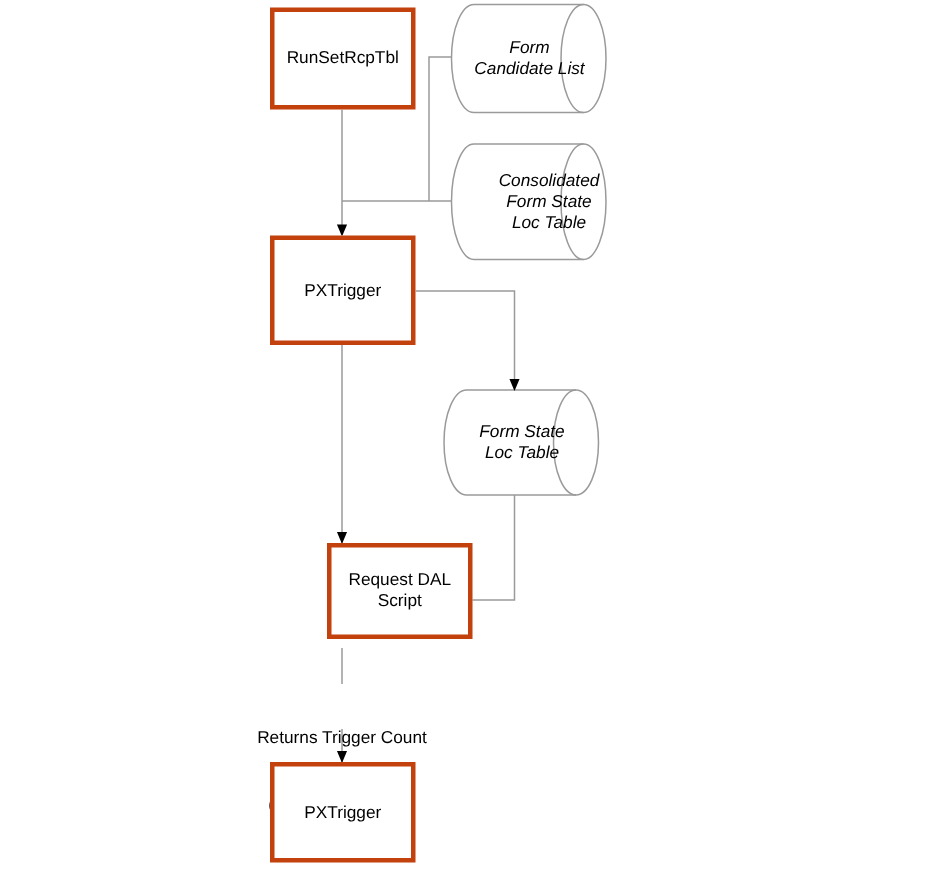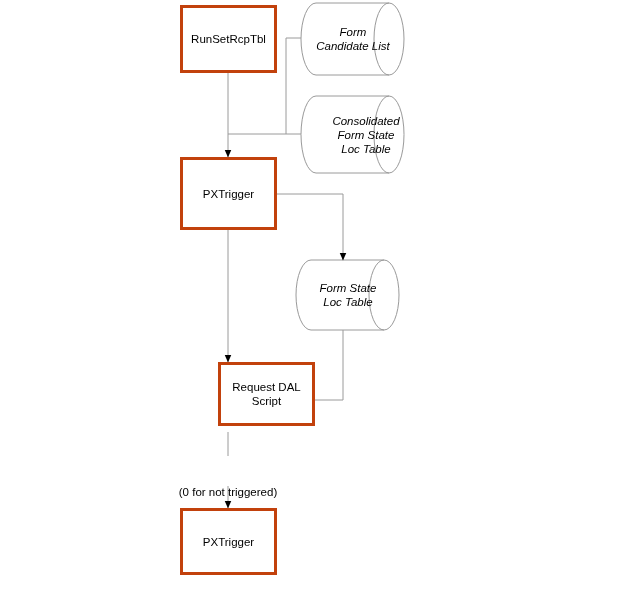--- a/index.html
+++ b/index.html
@@ -132,20 +132,21 @@
     <span>Form State
 Loc Table</span>
   </div>
 
   <div class="node process-box" style="left:180px; top:362px; width:97px; height:64px; white-space:pre;margin-left:38px;">
     <span>Request DAL
 Script</span>
   </div>
 
   <div class="edge-label" style="left:128px; top:455px; width:200px;">
+    <div>Returns Trigger Count</div>
     <div>(0 for not triggered)</div>
   </div>
 
   <div class="node process-box" style="left:180px; top:508px; width:97px; height:67px;">
     <span>PXTrigger</span>
   </div>
 
 </div>
 
 </body></html>

